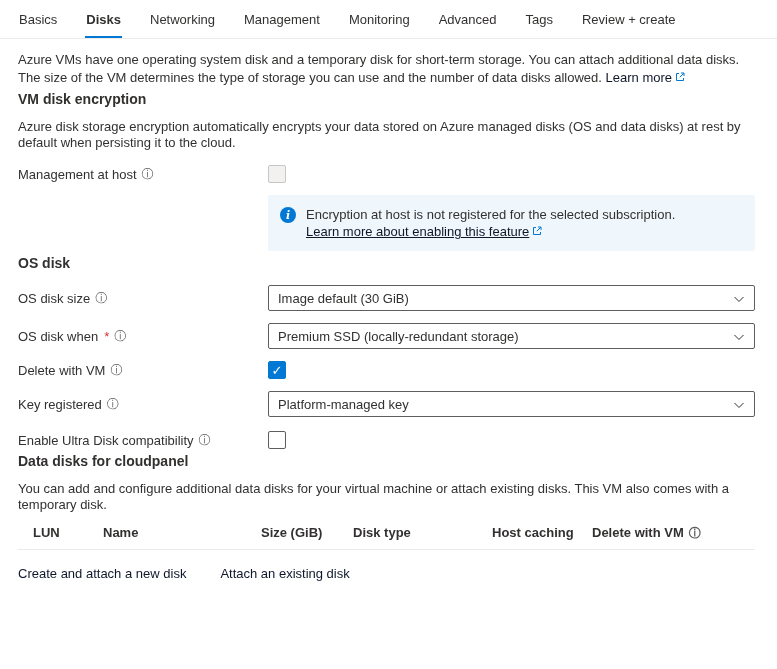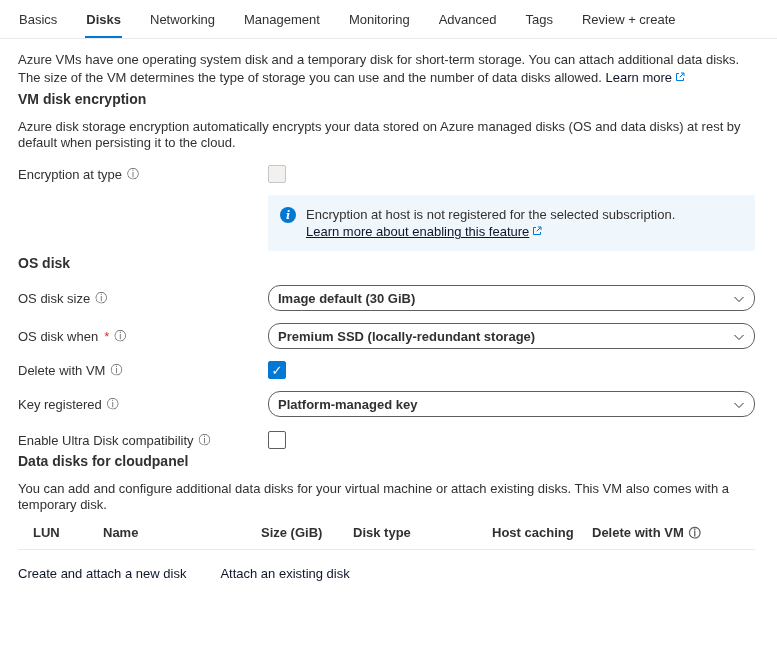--- a/index.html
+++ b/index.html
@@ -30,22 +30,22 @@
   .row.first { margin-top:14px; }
   .label { width:250px; flex:0 0 250px; display:flex; align-items:center; gap:5px; }
   .required { color:#d13438; margin-left:1px; }
   .info-icon {
     font-size:12px; color:#605e5c; line-height:1; cursor:default;
     font-family:"DejaVu Sans", sans-serif;
   }
   .control { flex:1; display:flex; align-items:center; }
   .dropdown {
     position:relative; width:100%; height:26px;
-    border:1px solid #605e5c; border-radius:12px; background:#fff;
-    display:flex; align-items:center; padding:0 26px 0 9px; cursor:pointer;font-weight:bold;
+    border:1px solid #605e5c; border-radius:2px; background:#fff;
+    display:flex; align-items:center; padding:0 26px 0 9px; cursor:pointer;
   }
   .dropdown .chevron { position:absolute; right:9px; top:7px; }
   .checkbox {
     width:18px; height:18px; border:1px solid #605e5c; border-radius:2px;
     background:#fff; cursor:pointer; display:flex; align-items:center; justify-content:center;
   }
   .checkbox.disabled { background:#f3f1f0; border-color:#c8c6c4; cursor:default; }
   .checkbox.checked { background:#0078d4; border-color:#0078d4; }
   .checkbox.checked::after {
     content:"✓"; color:#fff; font-size:13px; line-height:1; font-weight:700;
@@ -95,21 +95,21 @@
             <path d="M4 1.5H1.5v7h7V6" fill="none" stroke="currentColor" stroke-width="1"></path>
             <path d="M6 1h3v3M8.8 1.2L4.8 5.2" fill="none" stroke="currentColor" stroke-width="1"></path>
           </svg></span></a>
   </p>
 
   <h3 class="section">VM disk encryption</h3>
   <p class="desc">Azure disk storage encryption automatically encrypts your data stored on Azure managed disks (OS and data disks) at rest by default when persisting it to the cloud.</p>
 
   <div class="row first">
     <div class="label">
-      <span>Encryption at type</span>
+      <span>Management at host</span>
       <span class="info-icon">ⓘ</span>
     </div>
     <div class="control">
       <div class="checkbox disabled"></div>
     </div>
   </div>
 
   <div class="banner">
     <span class="banner-info-icon">i</span>
     <div>

